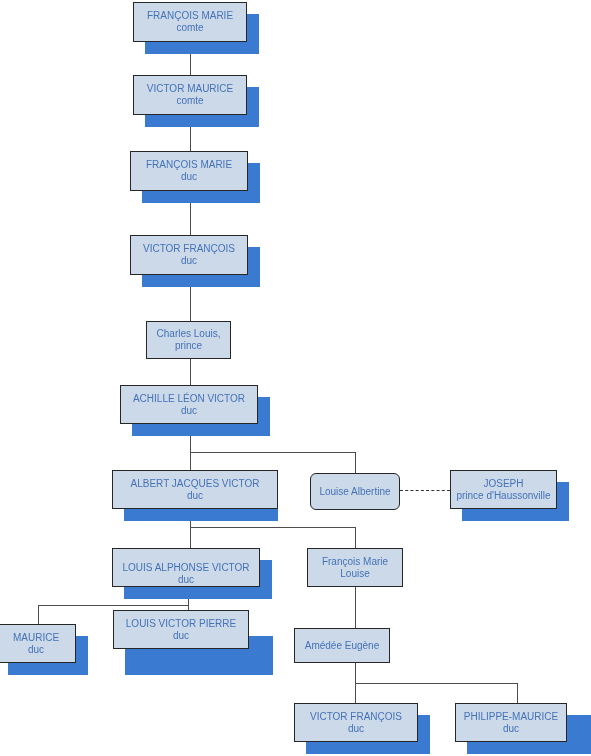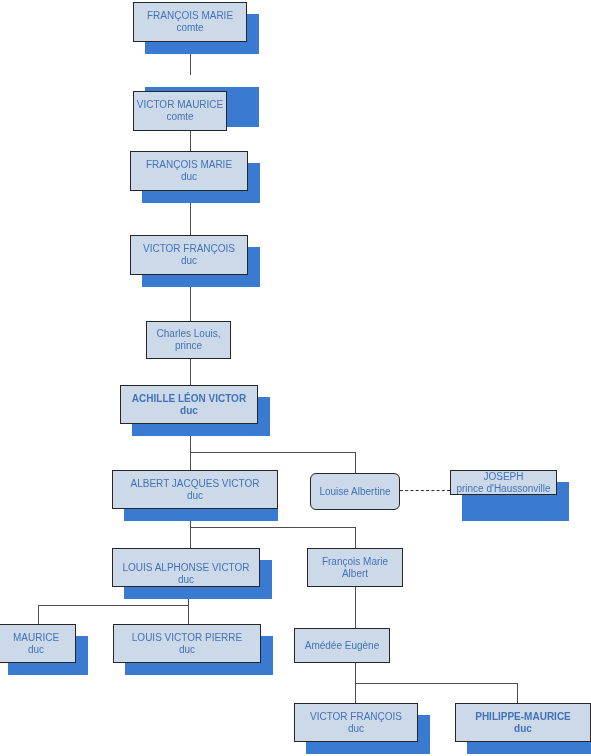--- a/index.html
+++ b/index.html
@@ -87,82 +87,82 @@
       <div class="line v" style="left: 355px; top: 683px; height: 20px;"></div>
       <div class="line v" style="left: 517px; top: 683px; height: 20px;"></div>
     </div>
   <div id="nodes-layer">
       <div class="shadow" style="left: 145px; top: 14px; width: 114px; height: 40px;"></div>
       <div class="node" style="left: 133px; top: 2px; width: 114px; height: 40px;">
         <span class="nm">FRANÇOIS MARIE</span>
         <span class="ti">comte</span>
       </div>
       <div class="shadow" style="left: 145px; top: 87px; width: 114px; height: 40px;"></div>
-      <div class="node" style="left: 133px; top: 75px; width: 94px; height: 40px; margin-top: 16px;">
+      <div class="node" style="left: 133px; top: 75px; width: 114px; height: 40px;">
         <span class="nm">VICTOR MAURICE</span>
         <span class="ti">comte</span>
       </div>
       <div class="shadow" style="left: 142px; top: 163px; width: 118px; height: 40px;"></div>
       <div class="node" style="left: 130px; top: 151px; width: 118px; height: 40px;">
         <span class="nm">FRANÇOIS MARIE</span>
         <span class="ti">duc</span>
       </div>
       <div class="shadow" style="left: 142px; top: 247px; width: 118px; height: 40px;"></div>
       <div class="node" style="left: 130px; top: 235px; width: 118px; height: 40px;">
         <span class="nm">VICTOR FRANÇOIS</span>
         <span class="ti">duc</span>
       </div>
       <div class="node" style="left: 146px; top: 321px; width: 85px; height: 38px;">
         <span class="nm">Charles Louis,</span>
         <span class="ti">prince</span>
       </div>
       <div class="shadow" style="left: 132px; top: 397px; width: 138px; height: 39px;"></div>
-      <div class="node" style="left: 120px; top: 385px; width: 138px; height: 39px; font-weight: bold;">
+      <div class="node" style="left: 120px; top: 385px; width: 138px; height: 39px;">
         <span class="nm">ACHILLE LÉON VICTOR</span>
         <span class="ti">duc</span>
       </div>
       <div class="shadow" style="left: 124px; top: 482px; width: 154px; height: 39px;"></div>
       <div class="node" style="left: 112px; top: 470px; width: 166px; height: 39px;">
         <span class="nm">ALBERT JACQUES VICTOR</span>
         <span class="ti">duc</span>
       </div>
       <div class="node" style="left: 310px; top: 473px; width: 90px; height: 37px; border-radius: 6px;">
         <span class="nm">Louise Albertine</span>
       </div>
       <div class="shadow" style="left: 462px; top: 482px; width: 107px; height: 39px;"></div>
-      <div class="node" style="left: 450px; top: 470px; width: 107px; height: 25px;">
+      <div class="node" style="left: 450px; top: 470px; width: 107px; height: 39px;">
         <span class="nm">JOSEPH</span>
         <span class="ti">prince d'Haussonville</span>
       </div>
       <div class="shadow" style="left: 124px; top: 560px; width: 148px; height: 39px;"></div>
       <div class="node" style="left: 112px; top: 548px; width: 148px; height: 39px; justify-content: flex-end;">
         <span class="nm">LOUIS ALPHONSE VICTOR</span>
         <span class="ti">duc</span>
       </div>
       <div class="node" style="left: 307px; top: 548px; width: 96px; height: 39px;">
         <span class="nm">François Marie</span>
-        <span class="ti">Albert</span>
+        <span class="ti">Louise</span>
       </div>
       <div class="shadow" style="left: 8px; top: 636px; width: 80px; height: 39px;"></div>
       <div class="node" style="left: -4px; top: 624px; width: 80px; height: 39px;">
         <span class="nm">MAURICE</span>
         <span class="ti">duc</span>
       </div>
       <div class="shadow" style="left: 125px; top: 636px; width: 148px; height: 39px;"></div>
-      <div class="node" style="left: 113px; top: 624px; width: 148px; height: 39px;">
+      <div class="node" style="left: 113px; top: 610px; width: 136px; height: 39px;">
         <span class="nm">LOUIS VICTOR PIERRE</span>
         <span class="ti">duc</span>
       </div>
       <div class="node" style="left: 294px; top: 628px; width: 96px; height: 35px;">
         <span class="nm">Amédée Eugène</span>
       </div>
       <div class="shadow" style="left: 306px; top: 715px; width: 124px; height: 39px;"></div>
       <div class="node" style="left: 294px; top: 703px; width: 124px; height: 39px;">
         <span class="nm">VICTOR FRANÇOIS</span>
         <span class="ti">duc</span>
       </div>
       <div class="shadow" style="left: 467px; top: 715px; width: 124px; height: 39px;"></div>
-      <div class="node" style="left: 455px; top: 703px; width: 136px; height: 39px; font-weight: bold;">
+      <div class="node" style="left: 455px; top: 703px; width: 112px; height: 39px;">
         <span class="nm">PHILIPPE-MAURICE</span>
         <span class="ti">duc</span>
       </div>
     </div>
 </div>
 
 </body></html>

